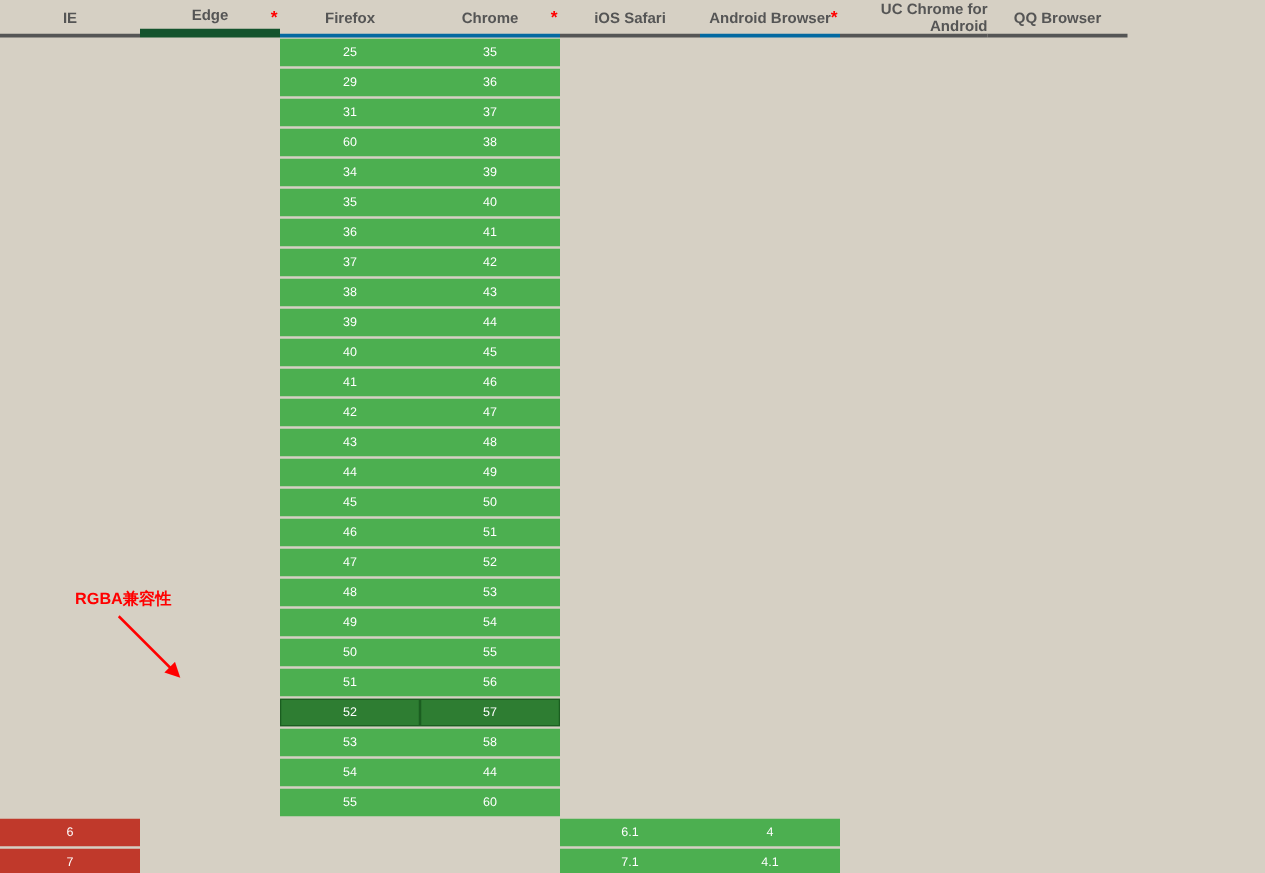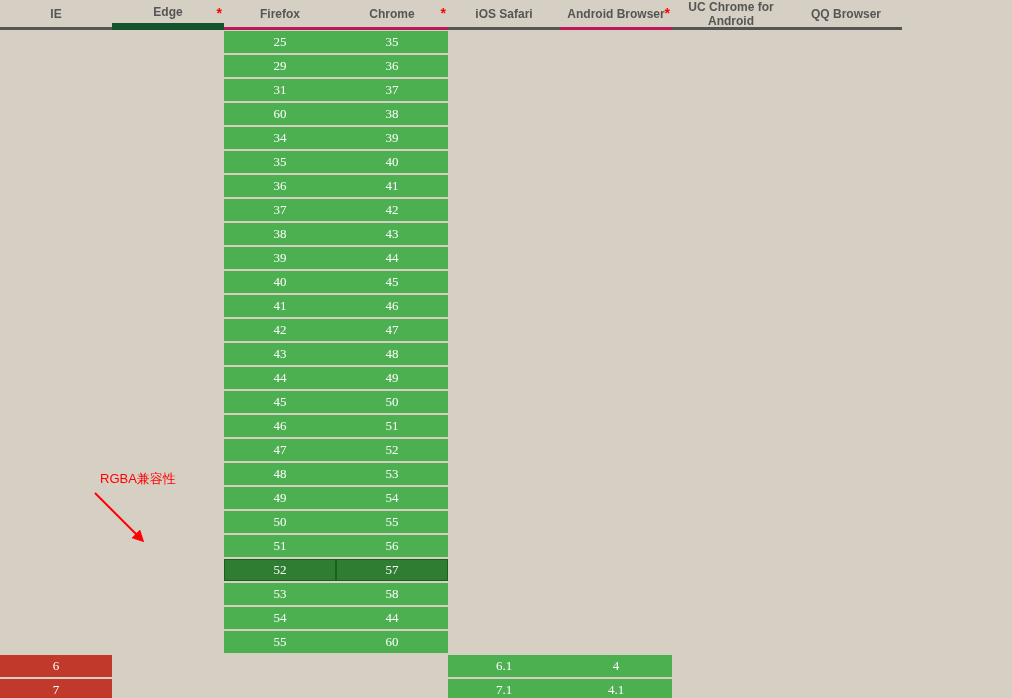--- a/index.html
+++ b/index.html
@@ -22,51 +22,50 @@
 
     .col-header {
       height: 30px;
       display: flex;
       align-items: center;
       justify-content: center;
       font-weight: bold;
       font-size: 12px;
       color: #555;
       width: 100%;
-      text-align: center;
+      text-align: right;
       position: relative;
     }
 
     .col-header .asterisk {
       color: red;
       font-size: 14px;
       position: absolute;
       right: 2px;
       top: 5px;
     }
 
     .col-underline-blue {
       border-bottom: 7px solid #14532d;
     }
     .col-underline-green {
-      border-bottom: 3px solid #be185d;
+      border-bottom: 3px solid #0369a1;
     }
     .col-underline-dark {
       border-bottom: 3px solid #555;
     }
 
     .cell {
       width: 100%;
       height: 22px;
       display: flex;
       align-items: center;
       justify-content: center;
       margin: 1px 0;
-      font-size: 13px;
-      font-family: Liberation Serif, serif;
+      font-size: 10px;
     }
 
     .cell-green {
       background-color: #4caf50;
       color: white;
     }
 
     .cell-dark-green {
       background-color: #2e7d32;
       color: white;
@@ -77,22 +76,21 @@
       background-color: #c0392b;
       color: white;
     }
 
     .annotation {
       position: absolute;
       left: 60px;
       top: 470px;
       color: red;
       font-size: 13px;
-      font-weight: normal;
-      margin-left: 40px;
+      font-weight: bold;
     }
 
     .cols-wrapper {
       display: flex;
       width: 100%;
       padding-top: 0;
     }
 
     .col-ie { width: 112px; }
     .col-edge { width: 112px; }

